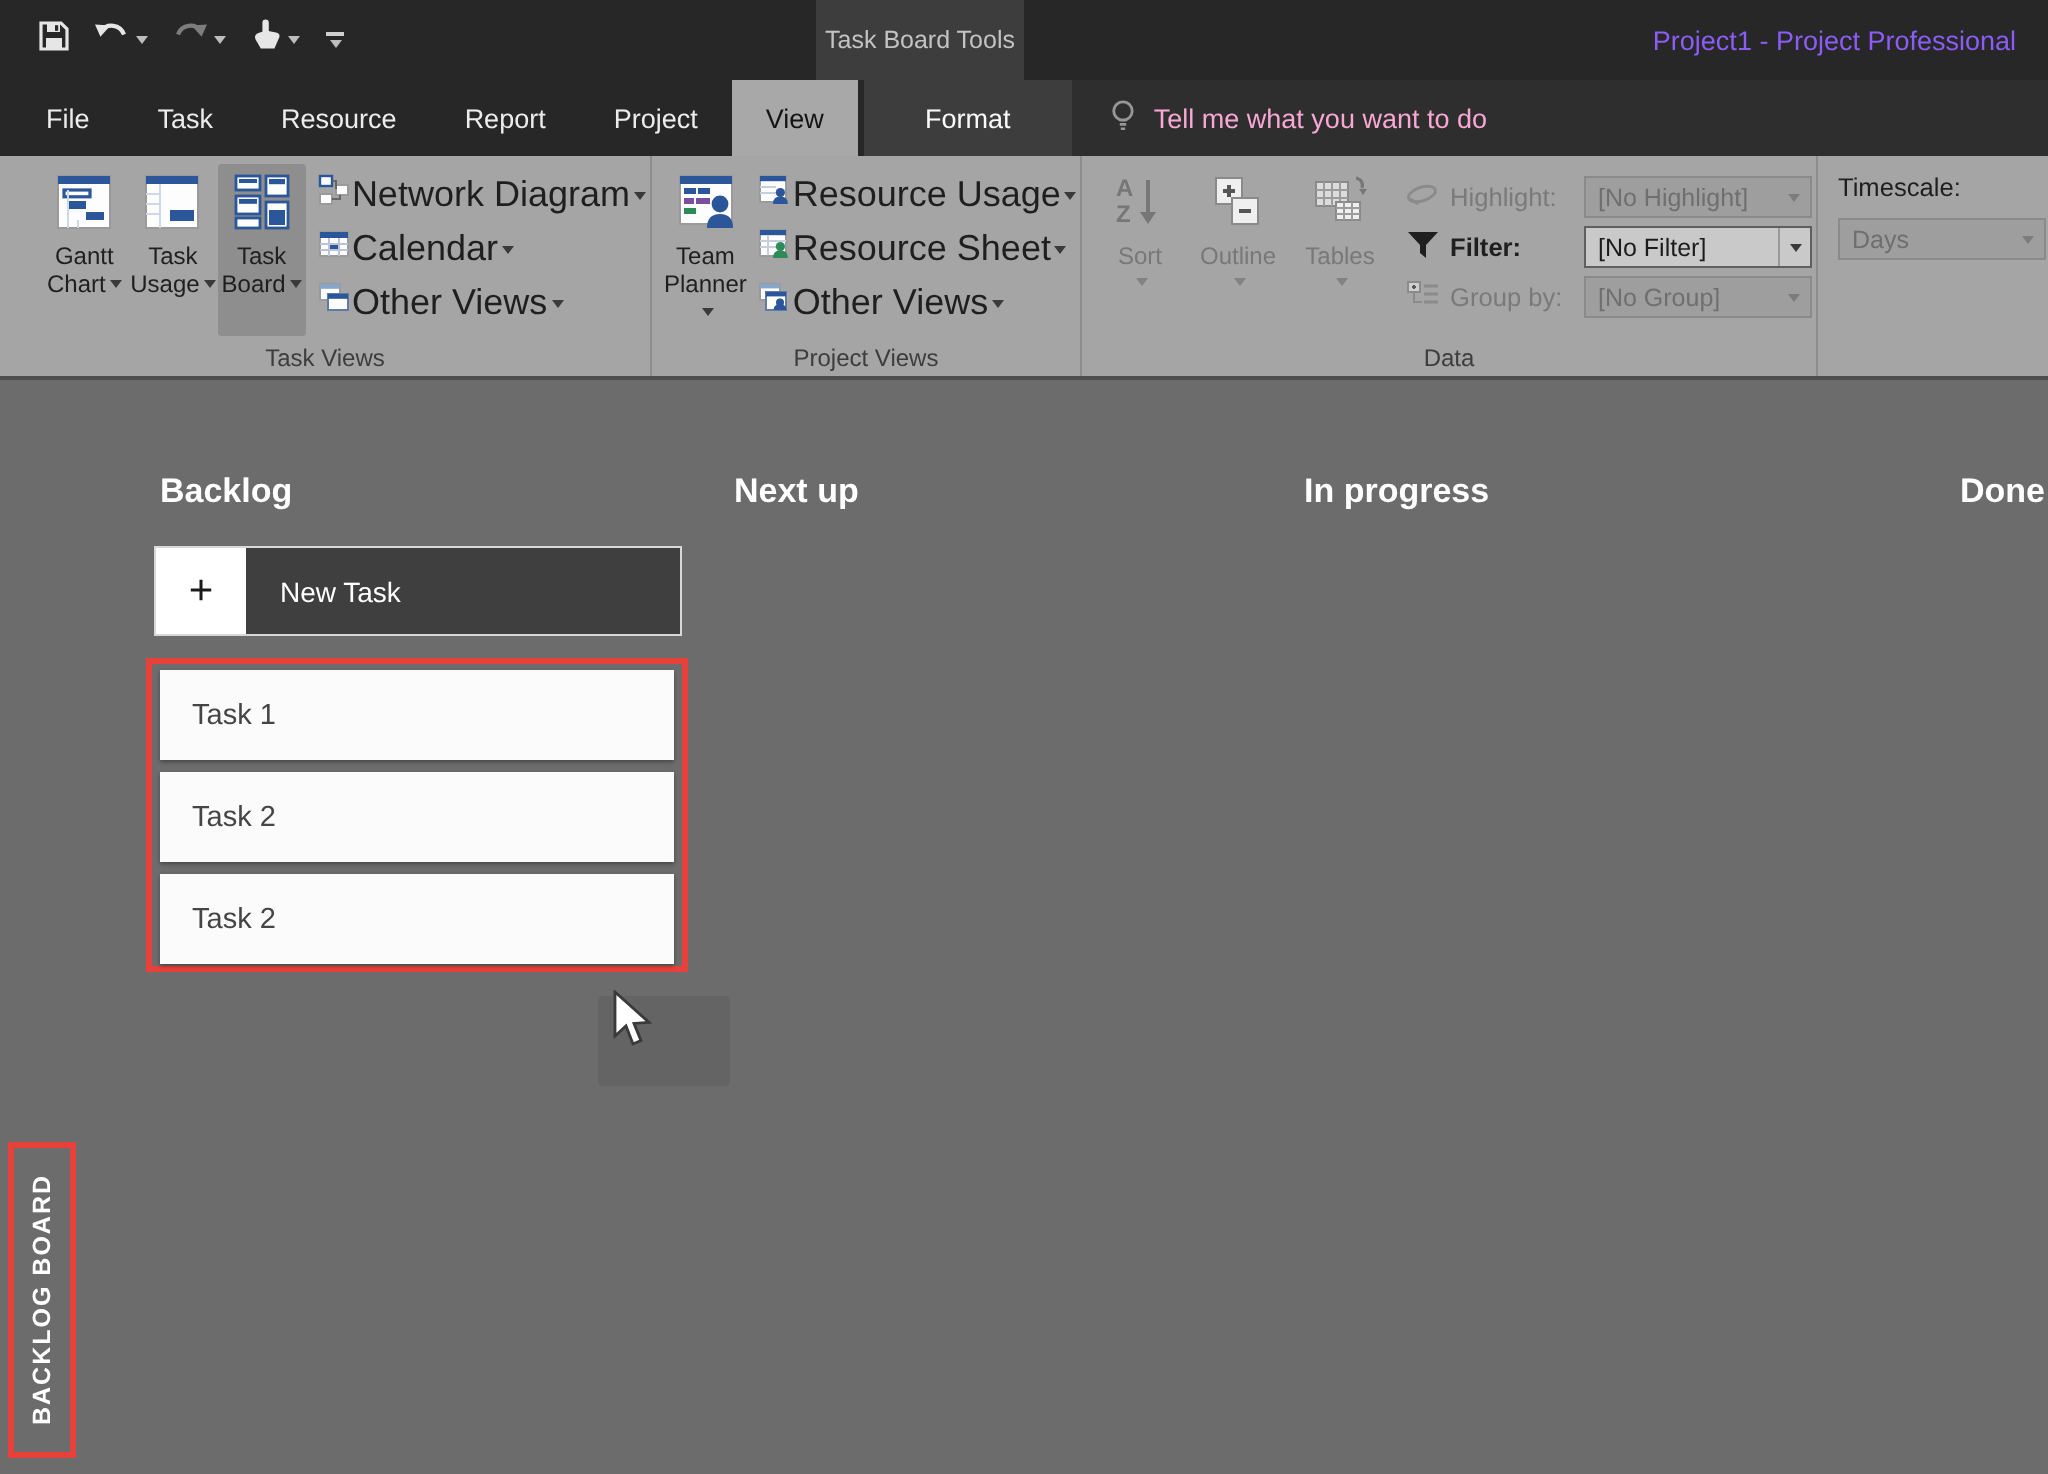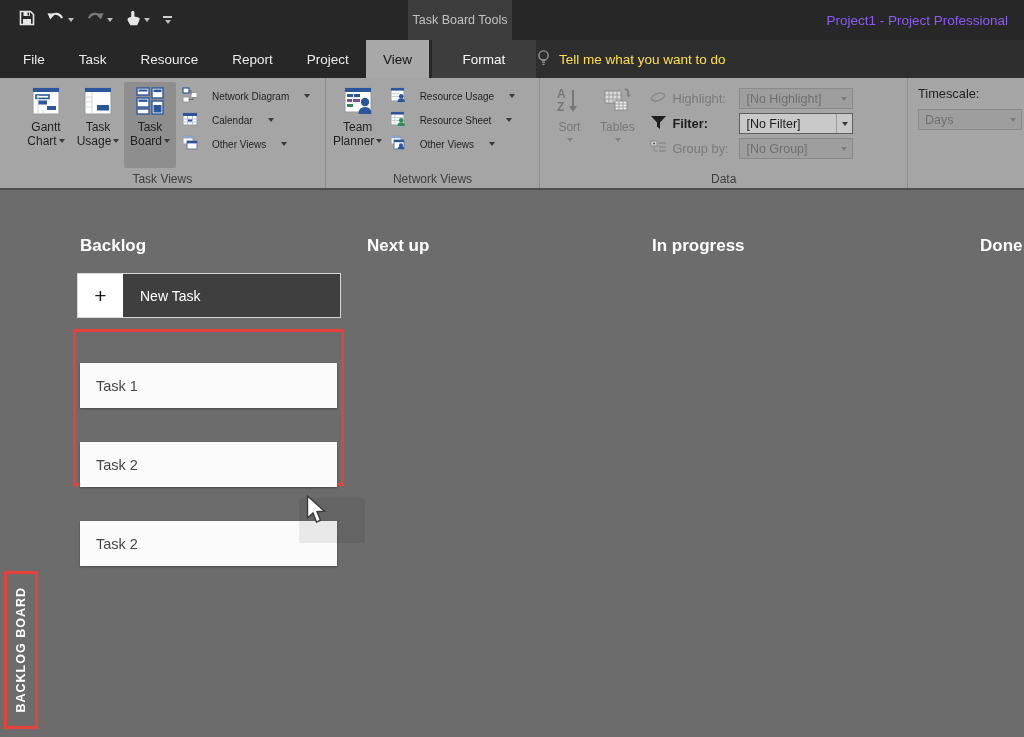--- a/index.html
+++ b/index.html
@@ -17,34 +17,34 @@
   .qat-more .bar { width:9px; height:2px; background:#cfcfcf; }
   .ctx-tools { position:absolute; left:408px; top:0; width:104px; height:40px; background:#3d3d3d; color:#c3c3c3; font-size:12.5px; display:flex; align-items:center; justify-content:center;text-align:center; }
   .win-title { position:absolute; right:16px; top:0; height:40px; display:flex; align-items:center; color:#8b5cf6; font-size:13.5px; }
 
   
   .tabrow { position:absolute; left:0; top:40px; width:1024px; height:38px; background:#272727; display:flex; align-items:stretch; color:#ececec; font-size:13.5px; }
   .tab { display:flex; align-items:center; padding:0 17px; cursor:default; }
   .tab.first { margin-left:6px; }
   .tab.selected { background:#a8a8a8; color:#141414; }
   .ctx-tab { width:104px; margin-left:3px; background:#3d3d3d; color:#fafafa; display:flex; align-items:center; justify-content:center; cursor:default; }
-  .tellme { flex:1; display:flex; align-items:center; gap:8px; color:#fde047; font-size:13.5px; background:#2e2e2e; cursor:text; }
+  .tellme { flex:1; display:flex; align-items:center; gap:8px; padding-left:18px; color:#f9a8d4; font-size:13.5px; background:#2e2e2e; cursor:text; }
 
   
   .ribbon { position:absolute; left:0; top:78px; width:1024px; height:112px; background:#a5a5a5; display:flex; border-bottom:2px solid #4e4e4e; }
   .rib-group { position:relative; height:100%; border-right:1px solid #8d8d8d; padding:4px 2px 20px 2px; display:flex; }
   .group-label { position:absolute; left:0; right:0; bottom:2px; text-align:center; font-size:12px; color:#3d3d3d; }
   .btn-lg { width:52px; display:flex; flex-direction:column; align-items:center; padding-top:3px; border-radius:2px; cursor:default; }
   .btn-lg .txt { font-size:12px; color:#1f1f1f; line-height:13.5px; text-align:center; }
   .btn-lg.pressed { background:#8e8e8e; }
   .btn-lg.disabled .txt { color:#787878; }
   .lg-caret { display:inline-block; margin-left:2px; width:0; height:0; border-left:3.5px solid transparent; border-right:3.5px solid transparent; border-top:4px solid #3a3a3a; vertical-align:middle; }
   .btn-lg.disabled .lg-caret { border-top-color:#828282; }
   .sm-col { display:flex; flex-direction:column; justify-content:flex-start; gap:6px; padding-top:5px; margin-left:6px; }
-  .btn-sm { display:flex; align-items:center; gap:14px; font-size:10px; color:#1f1f1f; cursor:default; white-space:nowrap;text-align:center; }
+  .btn-sm { display:flex; align-items:center; gap:1px; font-size:18px; color:#1f1f1f; cursor:default; white-space:nowrap;text-align:center; }
   .btn-sm .caret { width:0; height:0; border-left:3.5px solid transparent; border-right:3.5px solid transparent; border-top:4px solid #3a3a3a; margin-left:1px; }
   .data-rows { display:flex; flex-direction:column; gap:4px; padding-top:6px; margin-left:8px; }
   .data-row { display:flex; align-items:center; gap:5px; height:21px; font-size:12.8px; }
   .data-row .lbl { color:#1f1f1f; }
   .data-row.disabled .lbl { color:#7a7a7a; }
   .combo { width:114px; height:21px; display:flex; align-items:center; font-size:12.5px; padding-left:6px; position:relative; cursor:default; }
   .combo .cval { flex:1; overflow:hidden; white-space:nowrap; }
   .combo .cbtn { width:16px; height:100%; display:flex; align-items:center; justify-content:center; }
   .combo.enabled { background:#c9c9c9; border:1px solid #5f5f5f; color:#1c1c1c; }
   .combo.enabled .cbtn { border-left:1px solid #9a9a9a; }
@@ -57,21 +57,21 @@
 
   
   .content { position:absolute; left:0; top:190px; width:856px; height:547px; background:#6c6c6c; }
   .col-header { position:absolute; color:#ffffff; font-size:17px; font-weight:bold; }
   .new-task { position:absolute; left:77px; top:83px; width:264px; height:45px; display:flex; border:1px solid #d8d8d8; background:#3f3f3f; cursor:pointer; }
   .plus-box { width:45px; height:100%; background:#ffffff; display:flex; align-items:center; justify-content:center; }
   .plus-glyph::before { content:"+"; font-size:21px; color:#1a1a1a; line-height:1; }
   .nt-label { flex:1; display:flex; align-items:center; padding-left:17px; color:#ffffff; font-size:14px; }
   .red-box { border:3px solid #e8403a; }
   .task-group { position:absolute; left:73px; top:139px; width:271px; height:157px; padding:3px 4px; display:flex; flex-direction:column; gap:6px; }
-  .task-card { height:45px; flex:none; background:#fbfbfb; display:flex; align-items:center; padding-left:16px; color:#454545; font-size:14.5px; box-shadow:0 1px 2px rgba(0,0,0,.35); cursor:pointer;margin-top:28px; }
+  .task-card { height:45px; flex:none; background:#fbfbfb; display:flex; align-items:center; padding-left:16px; color:#454545; font-size:14.5px; box-shadow:0 1px 2px rgba(0,0,0,.35); cursor:pointer; }
   .viewbar { position:absolute; left:4px; top:381px; width:34px; height:158px; display:flex; align-items:center; justify-content:center; cursor:default; }
   .viewbar span { writing-mode:vertical-rl; transform:rotate(180deg); color:#ffffff; font-weight:bold; font-size:12.5px; letter-spacing:1px; white-space:nowrap; }
   .cursor-shadow { position:absolute; left:299px; top:308px; width:66px; height:45px; background:rgba(0,0,0,.07); border-radius:2px; }
   .cursor { position:absolute; left:306px; top:305px; }
 </style>
 </head>
 <body>
 
 <div class="app">
 
@@ -253,32 +253,42 @@
                 <rect x="1" y="1" width="10" height="2.2" fill="#8aa5cc"></rect>
                 <rect x="4" y="5" width="10" height="9" fill="#fdfdfd" stroke="#5f7ca8"></rect>
                 <rect x="4" y="5" width="10" height="2.2" fill="#2b579a"></rect>
                 <circle cx="11" cy="10.3" r="2" fill="#2b579a"></circle>
                 <path d="M7.8 14 q0 -2.9 3.2 -2.9 q3.2 0 3.2 2.9 z" fill="#2b579a"></path>
               </svg></span>
           <span>Other Views</span>
           <span class="caret"></span>
         </div>
       </div>
-      <div class="group-label">Network Views</div>
+      <div class="group-label">Project Views</div>
     </div>
 
     <div class="rib-group" style="width:368px;">
       <div class="btn-lg disabled" style="margin-left:4px;width:46px;">
         <span><svg width="32" height="32" viewBox="0 0 32 32">
               <text x="4" y="13" font-family="Liberation Sans, sans-serif" font-size="12" font-weight="bold" fill="#777">A</text>
               <text x="4" y="26" font-family="Liberation Sans, sans-serif" font-size="12" font-weight="bold" fill="#777">Z</text>
               <path d="M20 5 v18" stroke="#777" stroke-width="2"></path>
               <polygon points="16,21 24,21 20,27" fill="#777"></polygon>
             </svg></span>
         <span class="txt"><span>Sort</span></span>
+        <span class="lg-caret" style="margin-top:3px;"></span>
+      </div>
+      <div class="btn-lg disabled" style="width:52px;">
+        <span><svg width="32" height="32" viewBox="0 0 32 32">
+              <rect x="5" y="4" width="13" height="13" fill="#efefef" stroke="#8a8a8a"></rect>
+              <path d="M8.5 10.5 h6 M11.5 7.5 v6" stroke="#555" stroke-width="2"></path>
+              <rect x="13" y="14" width="13" height="13" fill="#efefef" stroke="#8a8a8a"></rect>
+              <path d="M16.5 20.5 h6" stroke="#555" stroke-width="2"></path>
+            </svg></span>
+        <span class="txt"><span>Outline</span></span>
         <span class="lg-caret" style="margin-top:3px;"></span>
       </div>
       <div class="btn-lg disabled" style="width:50px;">
         <span><svg width="32" height="32" viewBox="0 0 32 32">
               <rect x="4" y="6" width="16" height="12" fill="#dcdcdc" stroke="#8a8a8a"></rect>
               <path d="M4 10 h16 M4 14 h16 M8 6 v12 M12 6 v12 M16 6 v12" stroke="#9c9c9c" stroke-width="1"></path>
               <rect x="14" y="16" width="12" height="9" fill="#efefef" stroke="#8a8a8a"></rect>
               <path d="M14 19 h12 M14 22 h12 M18 16 v9 M22 16 v9" stroke="#9c9c9c" stroke-width="1"></path>
               <path d="M24 4 q4 1 3 5" fill="none" stroke="#777" stroke-width="1.6"></path>
               <polygon points="25.5,9.5 29.5,9.5 27.5,12.5" fill="#777"></polygon>

